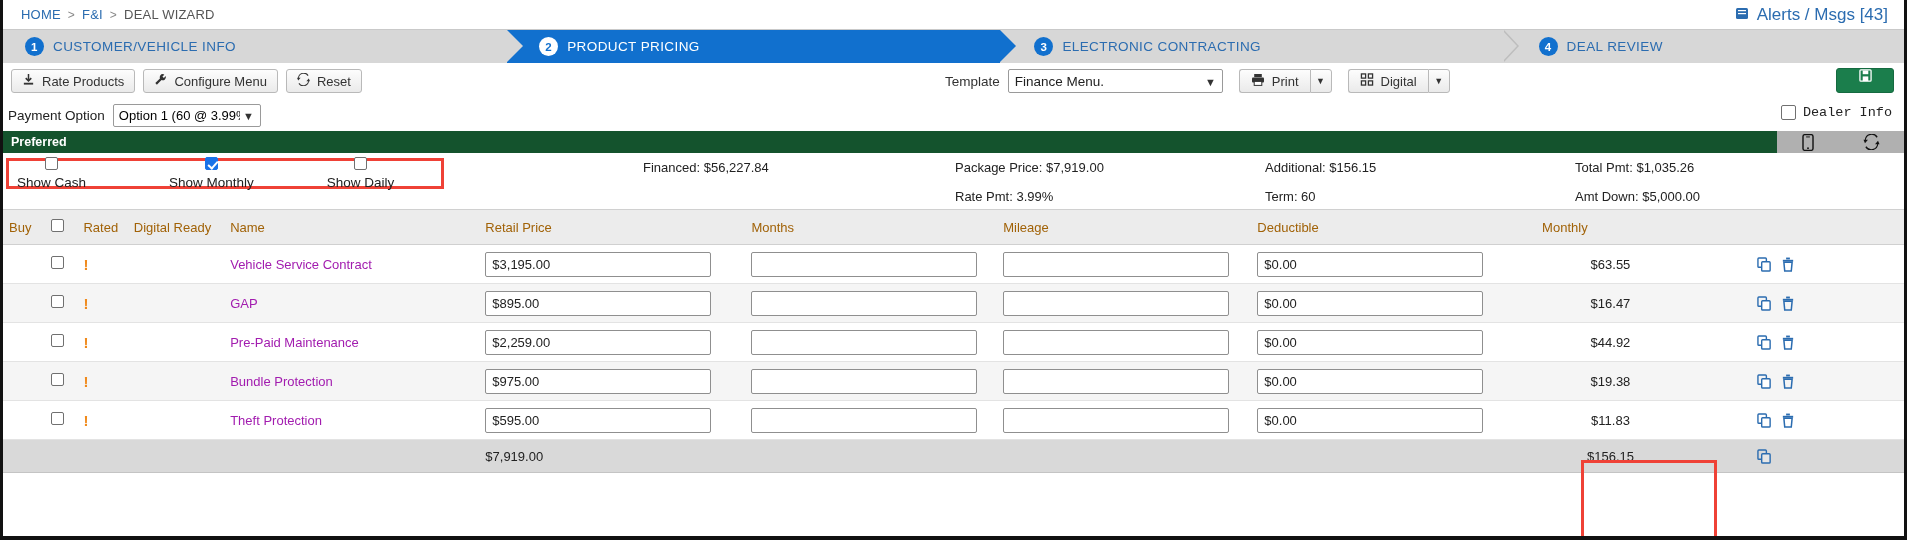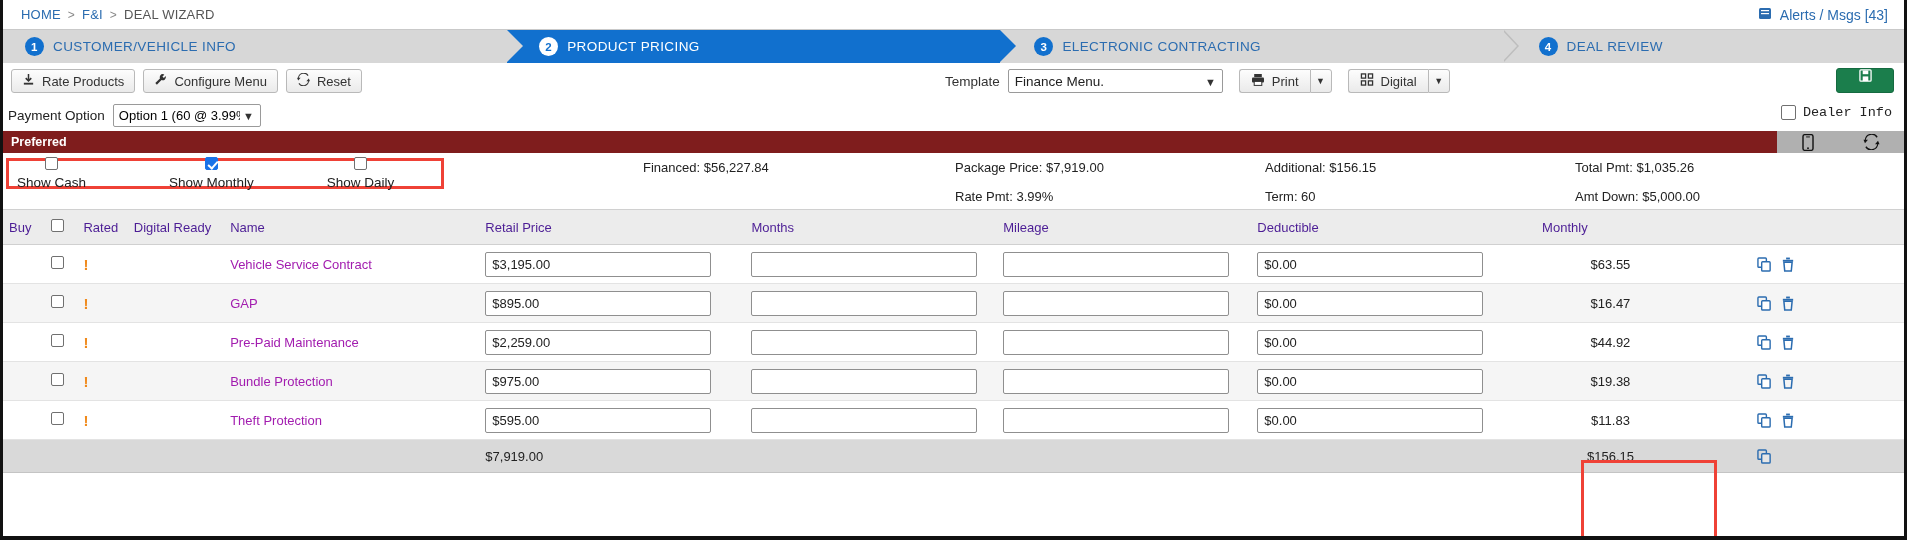--- a/index.html
+++ b/index.html
@@ -27,21 +27,21 @@
     align-items: center;
     justify-content: space-between;
     padding: 0 16px 0 18px;
     background: #fff;
     border-bottom: 1px solid #c9c9c9;
   }
   .crumbs { display: flex; align-items: center; gap: 7px; font-size: 13px; letter-spacing: .2px; }
   .crumb-link { color: #2b6cb0; text-decoration: none; }
   .crumb-sep { color: #8a8a8a; font-size: 12px; }
   .crumb-current { color: #555; }
-  .alerts { display: flex; align-items: center; gap: 7px; color: #2b6cb0; font-size: 14px; }
+  .alerts { display: flex; align-items: center; gap: 7px; color: #2b6cb0; font-size: 17px; }
 
   
   .steps {
     position: relative;
     height: 33px;
     background: #d7d7d7;
     display: flex;
     align-items: stretch;
   }
   .step {
@@ -209,21 +209,21 @@
     position: absolute; left: 4px; top: 1px;
     width: 4px; height: 8px;
     border: solid #fff; border-width: 0 2px 2px 0;
     transform: rotate(42deg);
   }
 
   
   .pref-bar {
     height: 22px;
     display: flex; align-items: center;
-    background: #7f1d1d;
+    background: #14532d;
     padding-left: 8px;
     position: relative;
   }
   .pref-bar .title { color: #fff; font-size: 12.5px; font-weight: bold; }
   .pref-icons {
     position: absolute; right: 0; top: 0;
     width: 127px; height: 22px;
     background: #b0b0b0;
     display: flex; align-items: center; justify-content: space-around;
   }
@@ -259,21 +259,21 @@
   .sum-ratepmt   { left: 952px; top: 36px; }
   .sum-additional{ left: 1262px; top: 7px; }
   .sum-term      { left: 1262px; top: 36px; }
   .sum-totalpmt  { left: 1572px; top: 7px; }
   .sum-amtdown   { left: 1572px; top: 36px; }
 
   
   .tbl { width: 100%; border-collapse: collapse; table-layout: fixed; }
   .tbl th {
     background: #ececec;
-    font-size: 13px; font-weight: normal; color: #4c1d95;
+    font-size: 13px; font-weight: normal; color: #a16207;
     text-align: left;
     height: 35px;
     padding: 4px 6px;
     border-top: 1px solid #d0d0d0;
     border-bottom: 1px solid #d0d0d0;
     vertical-align: middle;
   }
   .tbl td {
     height: 39px;
     padding: 0 6px;

